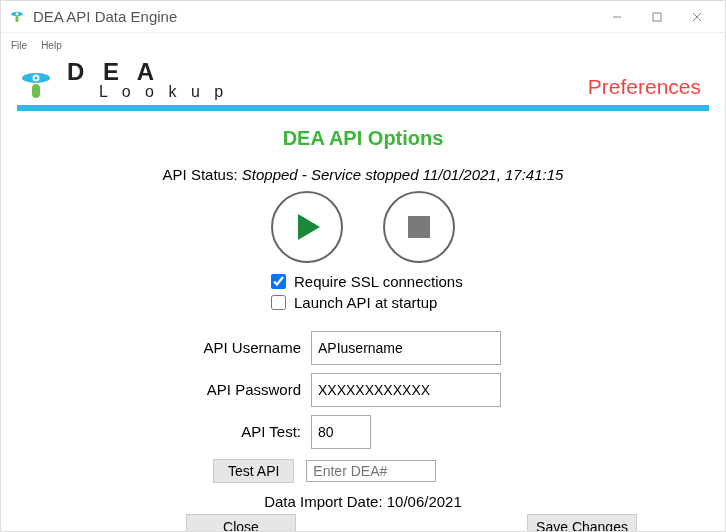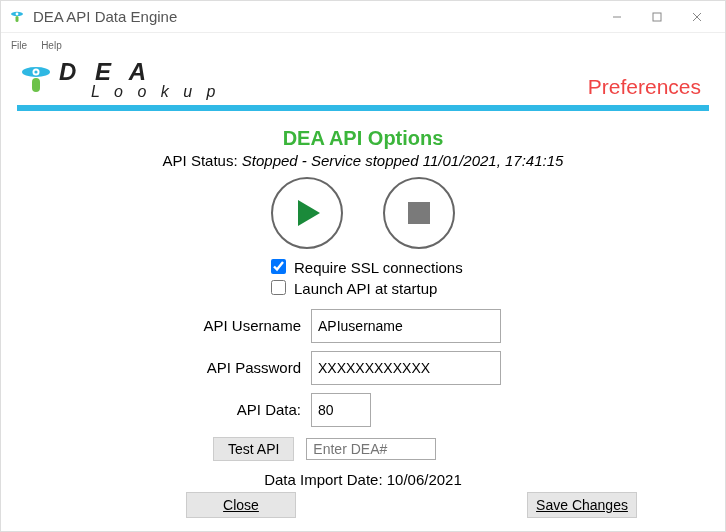--- a/index.html
+++ b/index.html
@@ -52,23 +52,22 @@
     }
     .menubar span { cursor: default; }
     .logo-row {
       display: flex;
       align-items: flex-end;
       padding: 4px 18px 0 18px;
       justify-content: space-between;
     }
     .logo {
       display: flex;
-      align-items: flex-start;
-      gap: 6px;
-      font-style: italic;
+      align-items: flex-end;
+      gap: 14px;
     }
     .preferences-link {
       color: #ef4444;
       font-size: 21px;
       padding-right: 6px;
       padding-bottom: 2px;
     }
     .blue-bar {
       height: 6px;
       background: #30b9e6;
@@ -77,21 +76,21 @@
     .heading {
       text-align: center;
       color: #3bb53b;
       font-weight: bold;
       font-size: 20px;
       margin-top: 16px;
     }
     .status-row {
       text-align: center;
       font-size: 15px;
-      margin-top: 2px;
+      margin-top: 16px;
     }
     .status-row .label { font-weight: normal; }
     .status-row .value { font-style: italic; }
     .controls-row {
       display: flex;
       justify-content: center;
       gap: 40px;
       margin-top: 8px;
     }
     .round-btn {
@@ -106,28 +105,28 @@
       margin-top: 10px;
       display: flex;
       flex-direction: column;
       align-items: flex-start;
       padding-left: 270px;
       gap: 4px;
       font-size: 15px;
     }
     .check-row {
       display: flex;
-      align-items: flex-start;
+      align-items: center;
       gap: 8px;
     }
     .check-row input[type=checkbox] {
       width: 15px; height: 15px;
     }
     .form-area {
-      margin-top: 12px;
+      margin-top: 20px;
       display: grid;
       grid-template-columns: 300px auto;
       row-gap: 8px;
       column-gap: 10px;
       align-items: center;
       font-size: 15px;
     }
     .form-area label {
       text-align: right;
     }
@@ -267,21 +266,21 @@
     <input type="checkbox" style="">
     <span>Launch API at startup</span>
   </label>
 </div>
 
 <div class="form-area">
   <label>API Username</label>
   <input type="text" class="wide" value="APIusername" style="">
   <label>API Password</label>
   <input type="text" class="wide" value="XXXXXXXXXXXX" style="">
-  <label>API  Data:</label>
+  <label>API  Test:</label>
   <input type="text" class="narrow" value="80" style="">
 </div>
 
 <div class="test-row">
   <button class="btn">Test API</button>
   <input type="text" placeholder="Enter DEA#" style="">
 </div>
 
 <div class="import-date">
   <span>Data Import Date:</span>

